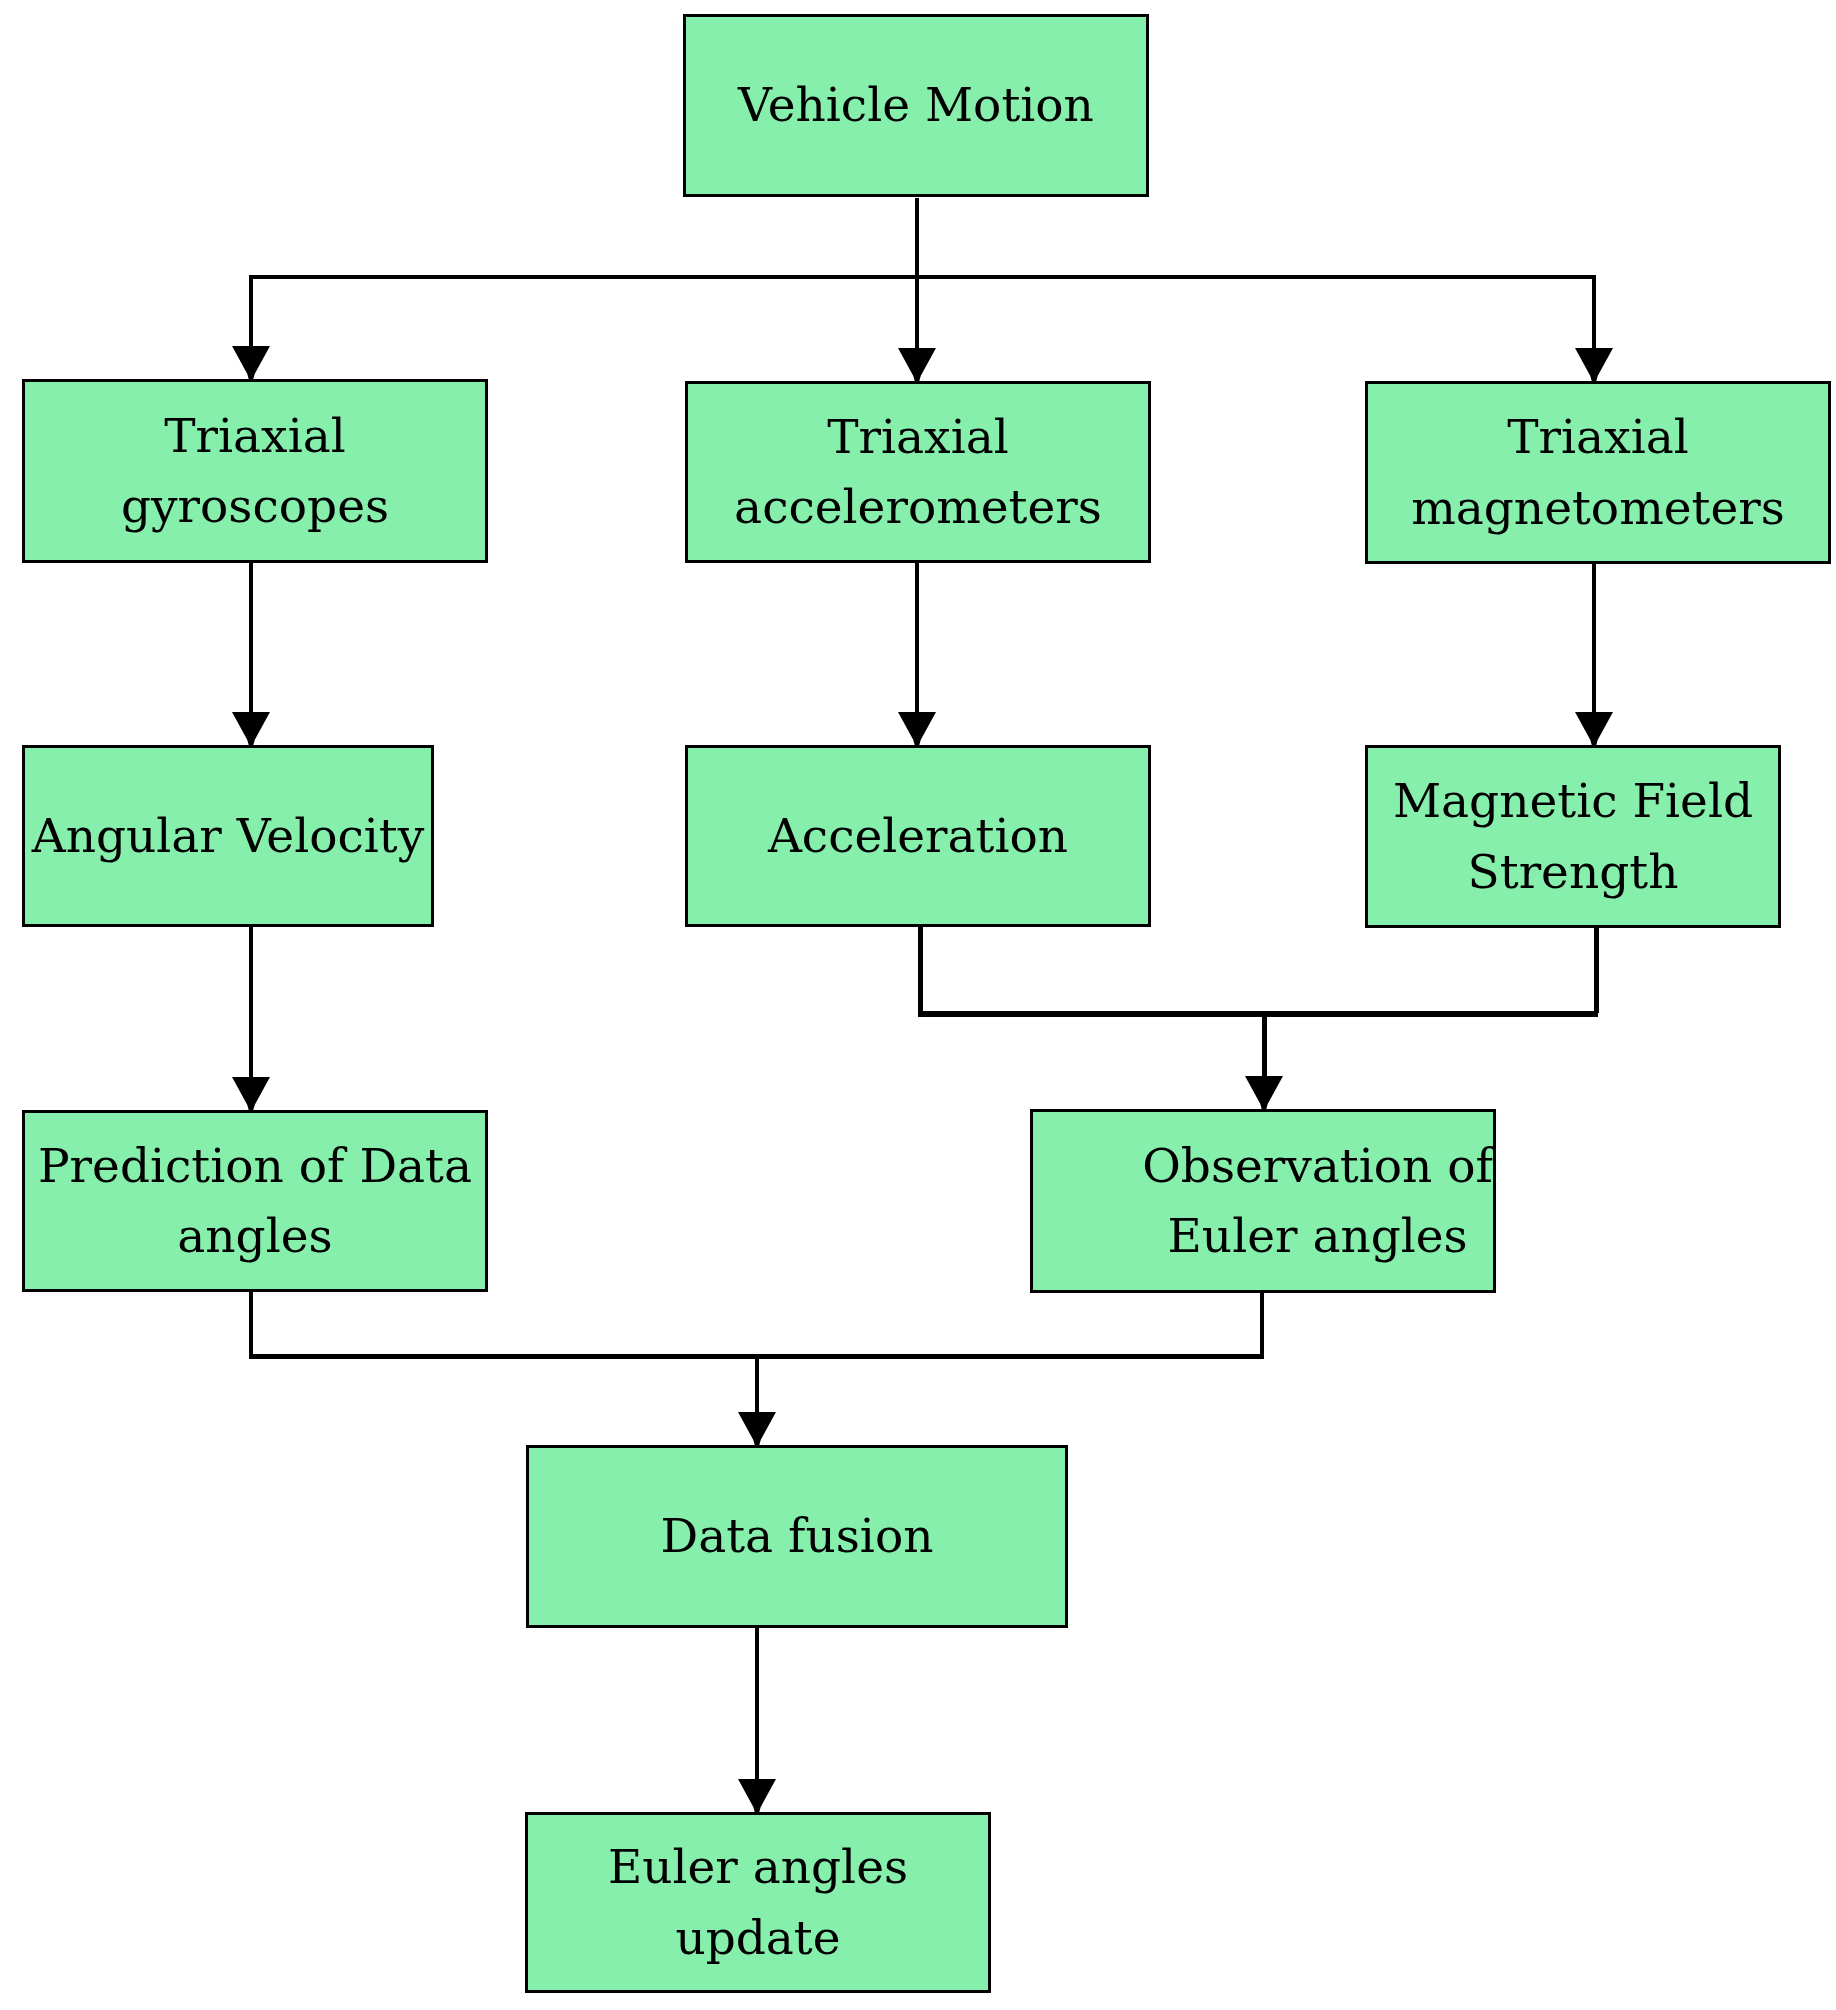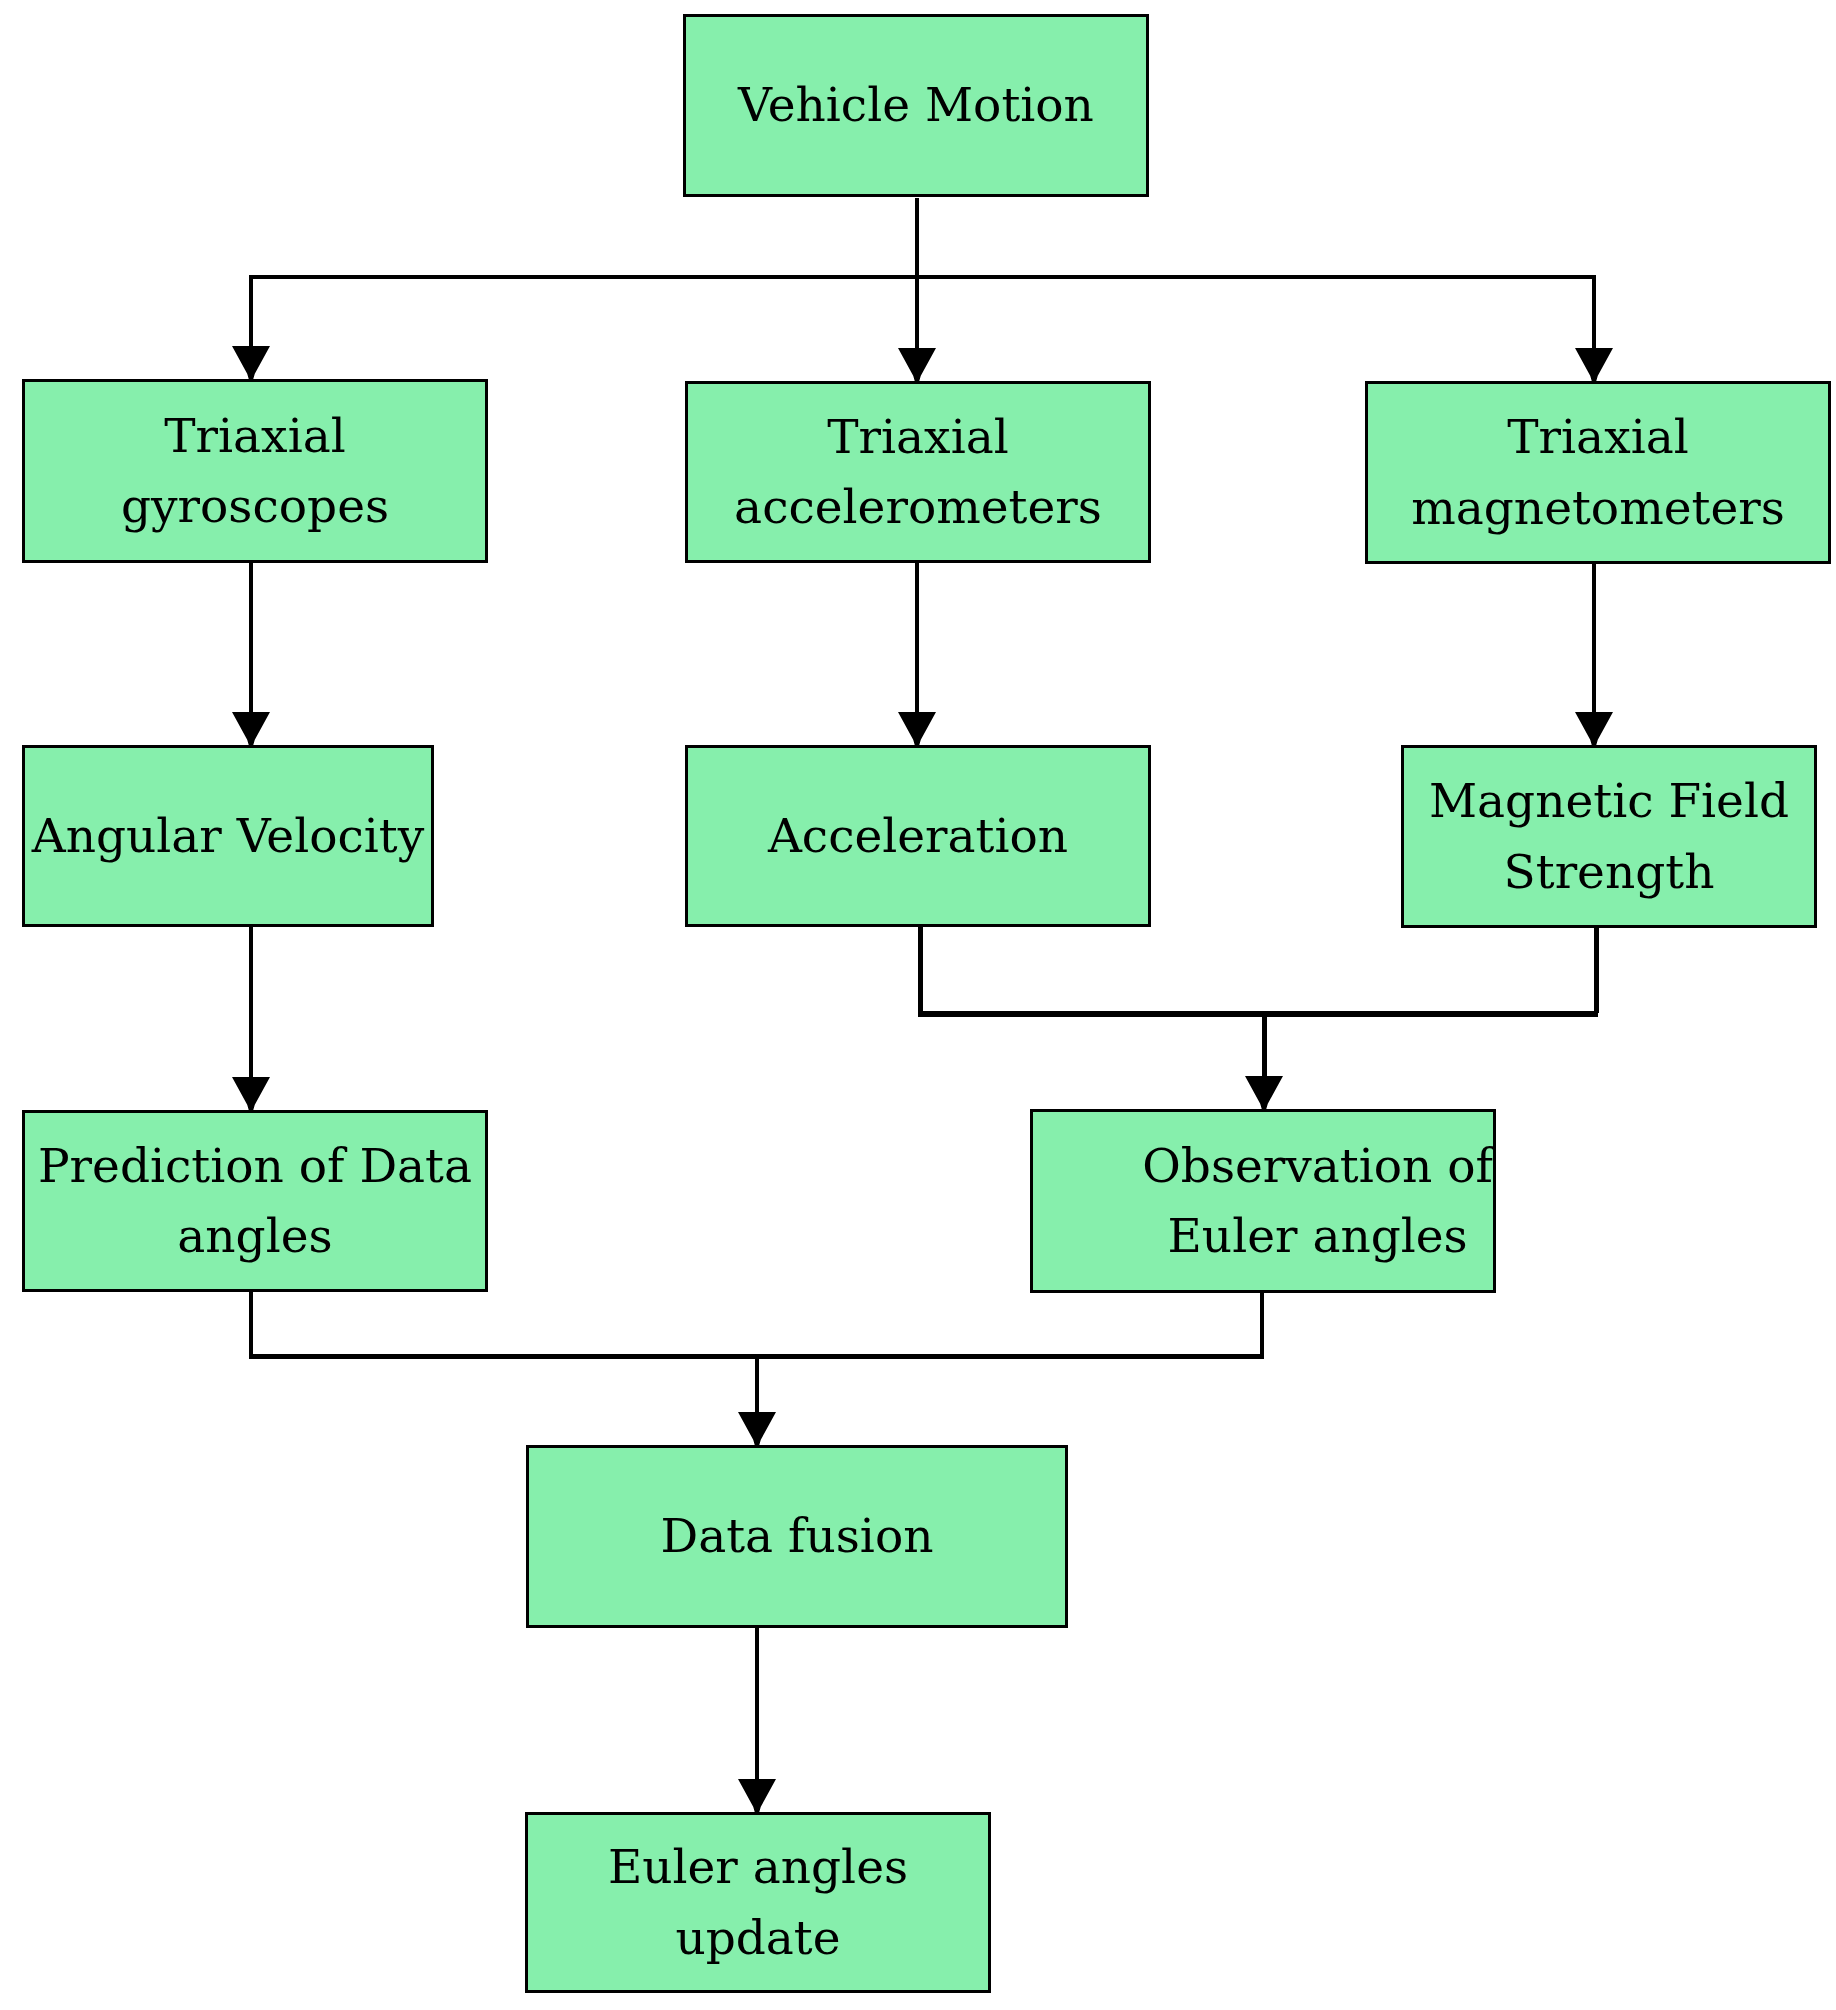--- a/index.html
+++ b/index.html
@@ -94,21 +94,21 @@
   </div>
 
   <div class="node" style="left:22px; top:745px; width:412px; height:182px;">
     <span>Angular Velocity</span>
   </div>
 
   <div class="node" style="left:685px; top:745px; width:466px; height:182px;">
     <span>Acceleration</span>
   </div>
 
-  <div class="node" style="left:1365px; top:745px; width:416px; height:183px;margin-left:36px;">
+  <div class="node" style="left:1365px; top:745px; width:416px; height:183px;">
     <span>Magnetic Field
 Strength</span>
   </div>
 
   <div class="node" style="left:22px; top:1110px; width:466px; height:182px;">
     <span>Prediction of Data
 angles</span>
   </div>
 
   <div class="node" style="left:1030px; top:1109px; width:466px; height:184px;justify-content:flex-end;">

